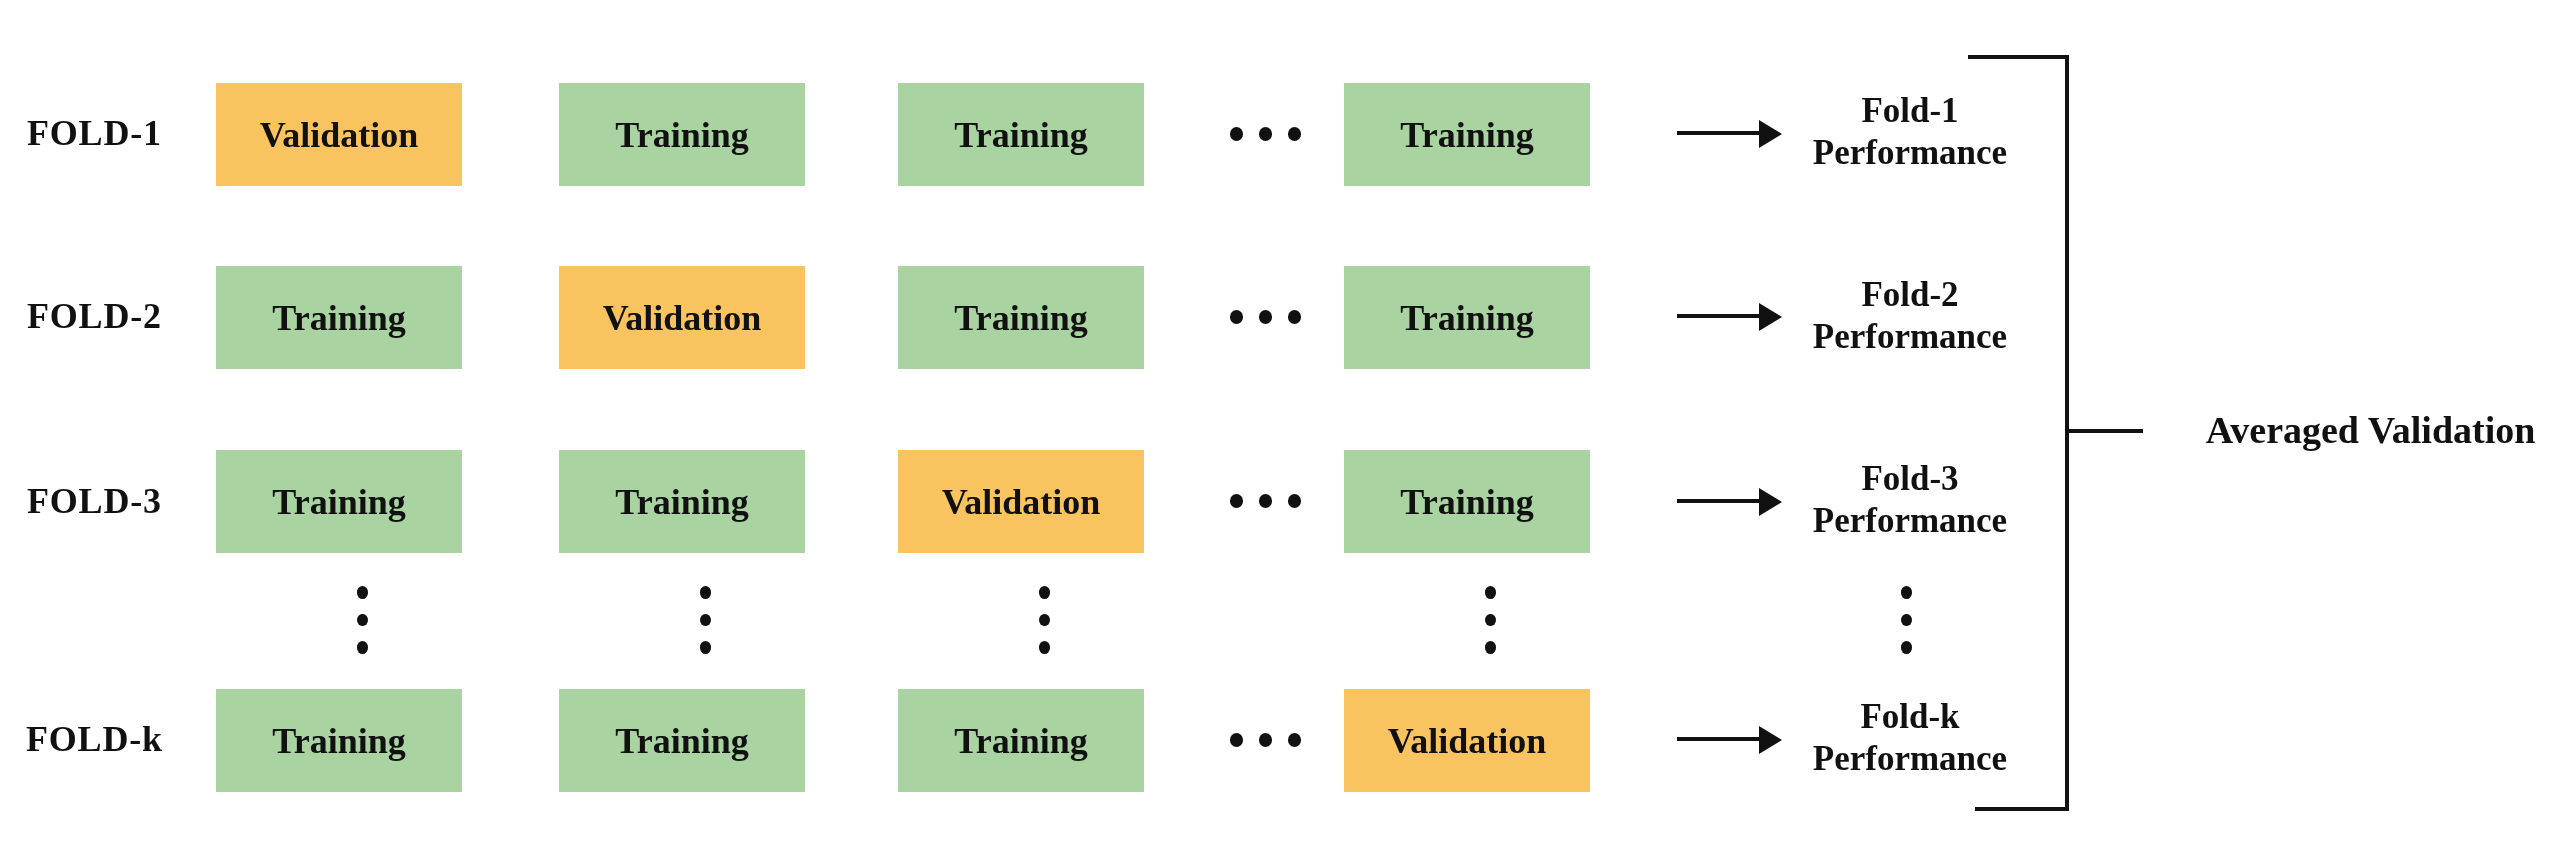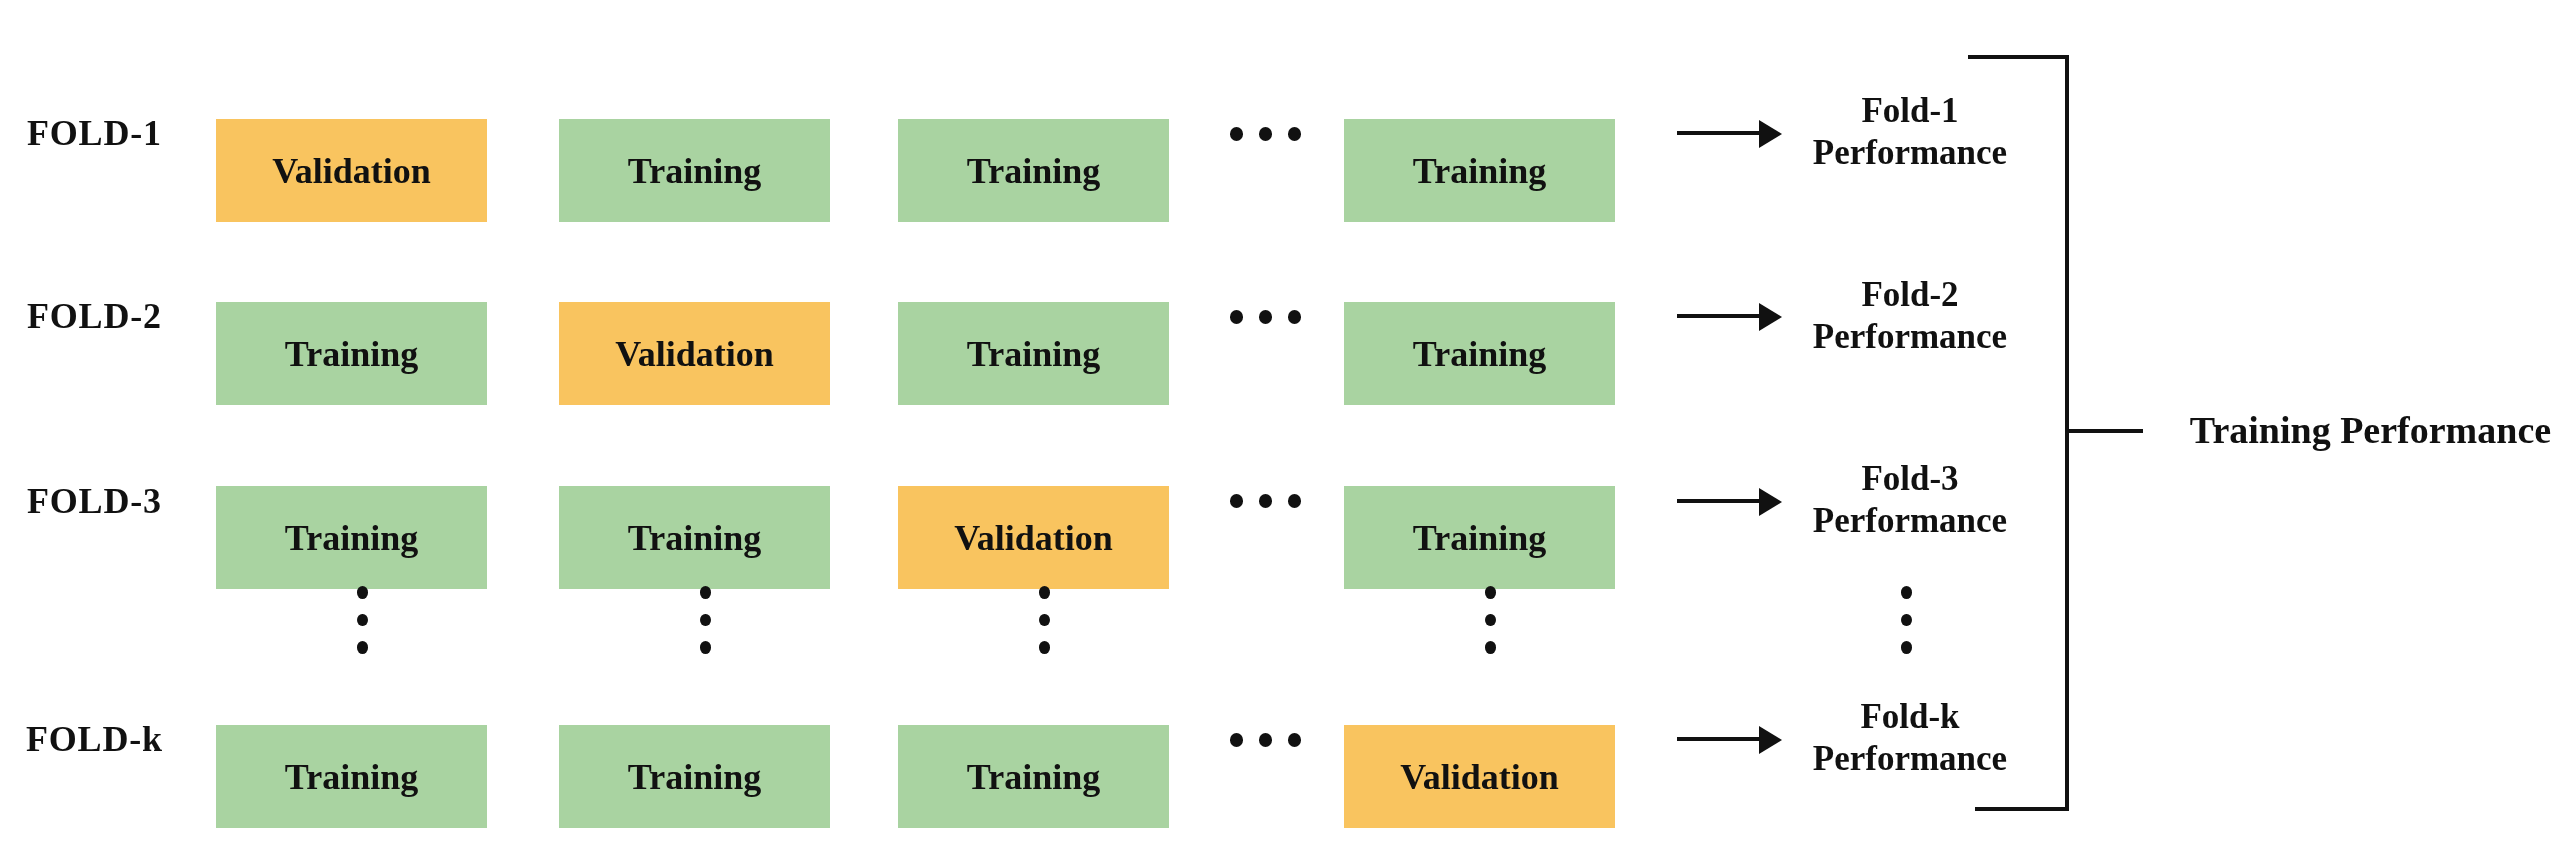--- a/index.html
+++ b/index.html
@@ -28,27 +28,26 @@
     left: 7.9px;
     width: 173px;
     height: 49px;
     line-height: 49px;
     text-align: center;
     font-size: 36px;
     letter-spacing: 0.8px;
   }
   .cell {
     position: absolute;
-    width: 271px;
+    width: 246px;
     height: 103px;
     display: flex;
     align-items: center;
     justify-content: center;
     font-size: 36px;
-    margin-top: 36px;
   }
   .cell.validation { background: var(--validation); }
   .cell.training   { background: var(--training); }
   .hdots {
     position: absolute;
     width: 71px;
     height: 14px;
     display: flex;
     justify-content: space-between;
     align-items: center;
@@ -220,16 +219,16 @@
   <div class="perf-label" style="top:696px">
     <div>Fold-k</div>
     <div>Performance</div>
   </div>
 
   <div class="bracket-part" style="left:1968px; top:55px;  width:101px; height:3.9px"></div>
   <div class="bracket-part" style="left:2065px; top:55px;  width:3.9px;   height:755px"></div>
   <div class="bracket-part" style="left:1975px; top:807px; width:94px; height:3.9px"></div>
   <div class="bracket-part" style="left:2065px; top:429px; width:78px;  height:3.9px"></div>
 
-  <div class="averaged">Training Performance</div>
+  <div class="averaged">Averaged Validation</div>
 
 </div>
 
 
 </body></html>

